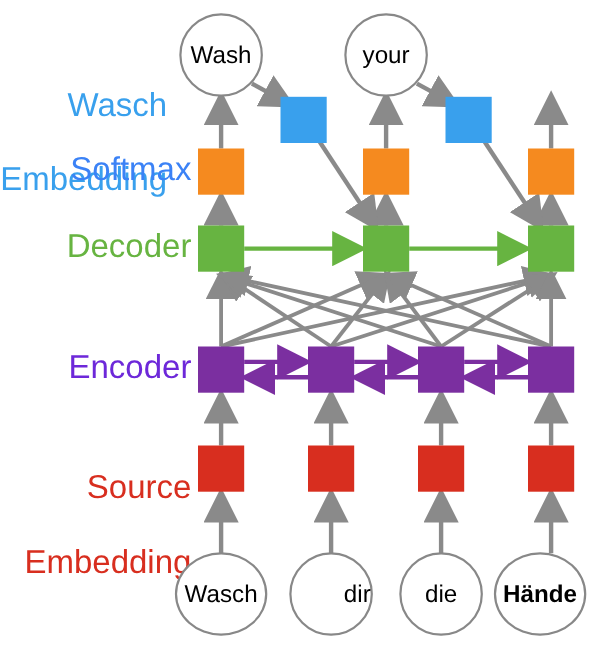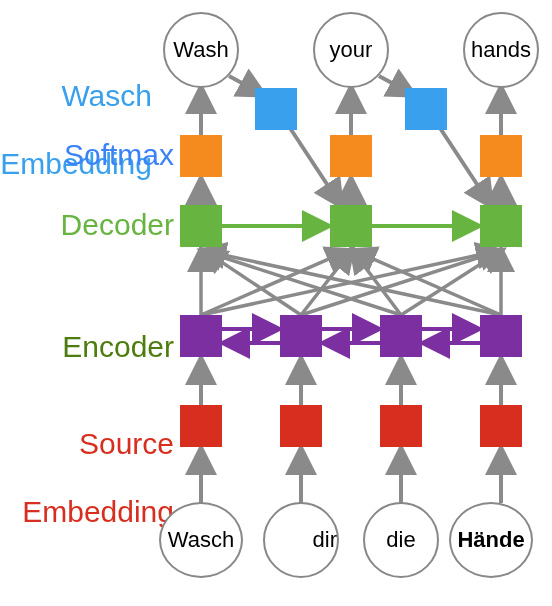--- a/index.html
+++ b/index.html
@@ -113,34 +113,31 @@
     <line x1="290" y1="128" x2="340" y2="204" stroke="#8a8a8a" stroke-width="4" marker-end="url(#ah-gray)"></line>
     <line x1="440" y1="128" x2="490" y2="204" stroke="#8a8a8a" stroke-width="4" marker-end="url(#ah-gray)"></line>
   </svg>
 
   <div class="label" style="right:400px; top:45px; color:#39a0ed;">
     <span>Wasch</span><br>
     <span>Embedding</span>
   </div>
   <div class="label" style="right:378px; top:138px; color:#3b82f6;">Softmax</div>
   <div class="label" style="right:378px; top:208px; color:#67b441;">Decoder</div>
-  <div class="label" style="right:378px; top:330px; color:#4d7c0f;">Encoder</div>
+  <div class="label" style="right:378px; top:318px; color:#6d28d9;">Encoder</div>
   <div class="label" style="right:378px; top:393px; color:#d82e1f;">
     <span>Source</span><br>
     <span>Embedding</span>
   </div>
 
   <div class="circle" style="left:163px; top:12px; width:76px; height:76px;">
     <span>Wash</span>
   </div>
   <div class="circle" style="left:313px; top:12px; width:76px; height:76px;">
     <span>your</span>
-  </div>
-  <div class="circle" style="left:463px; top:12px; width:76px; height:76px;">
-    <span>hands</span>
   </div>
 
   <div class="box" style="left:255px; top:88px; width:42px; height:42px; background:#39a0ed;"></div>
   <div class="box" style="left:405px; top:88px; width:42px; height:42px; background:#39a0ed;"></div>
 
   <div class="box" style="left:180px; top:135px; width:42px; height:42px; background:#f58a1f;"></div>
   <div class="box" style="left:330px; top:135px; width:42px; height:42px; background:#f58a1f;"></div>
   <div class="box" style="left:480px; top:135px; width:42px; height:42px; background:#f58a1f;"></div>
 
   <div class="box" style="left:180px; top:205px; width:42px; height:42px; background:#67b441;"></div>

